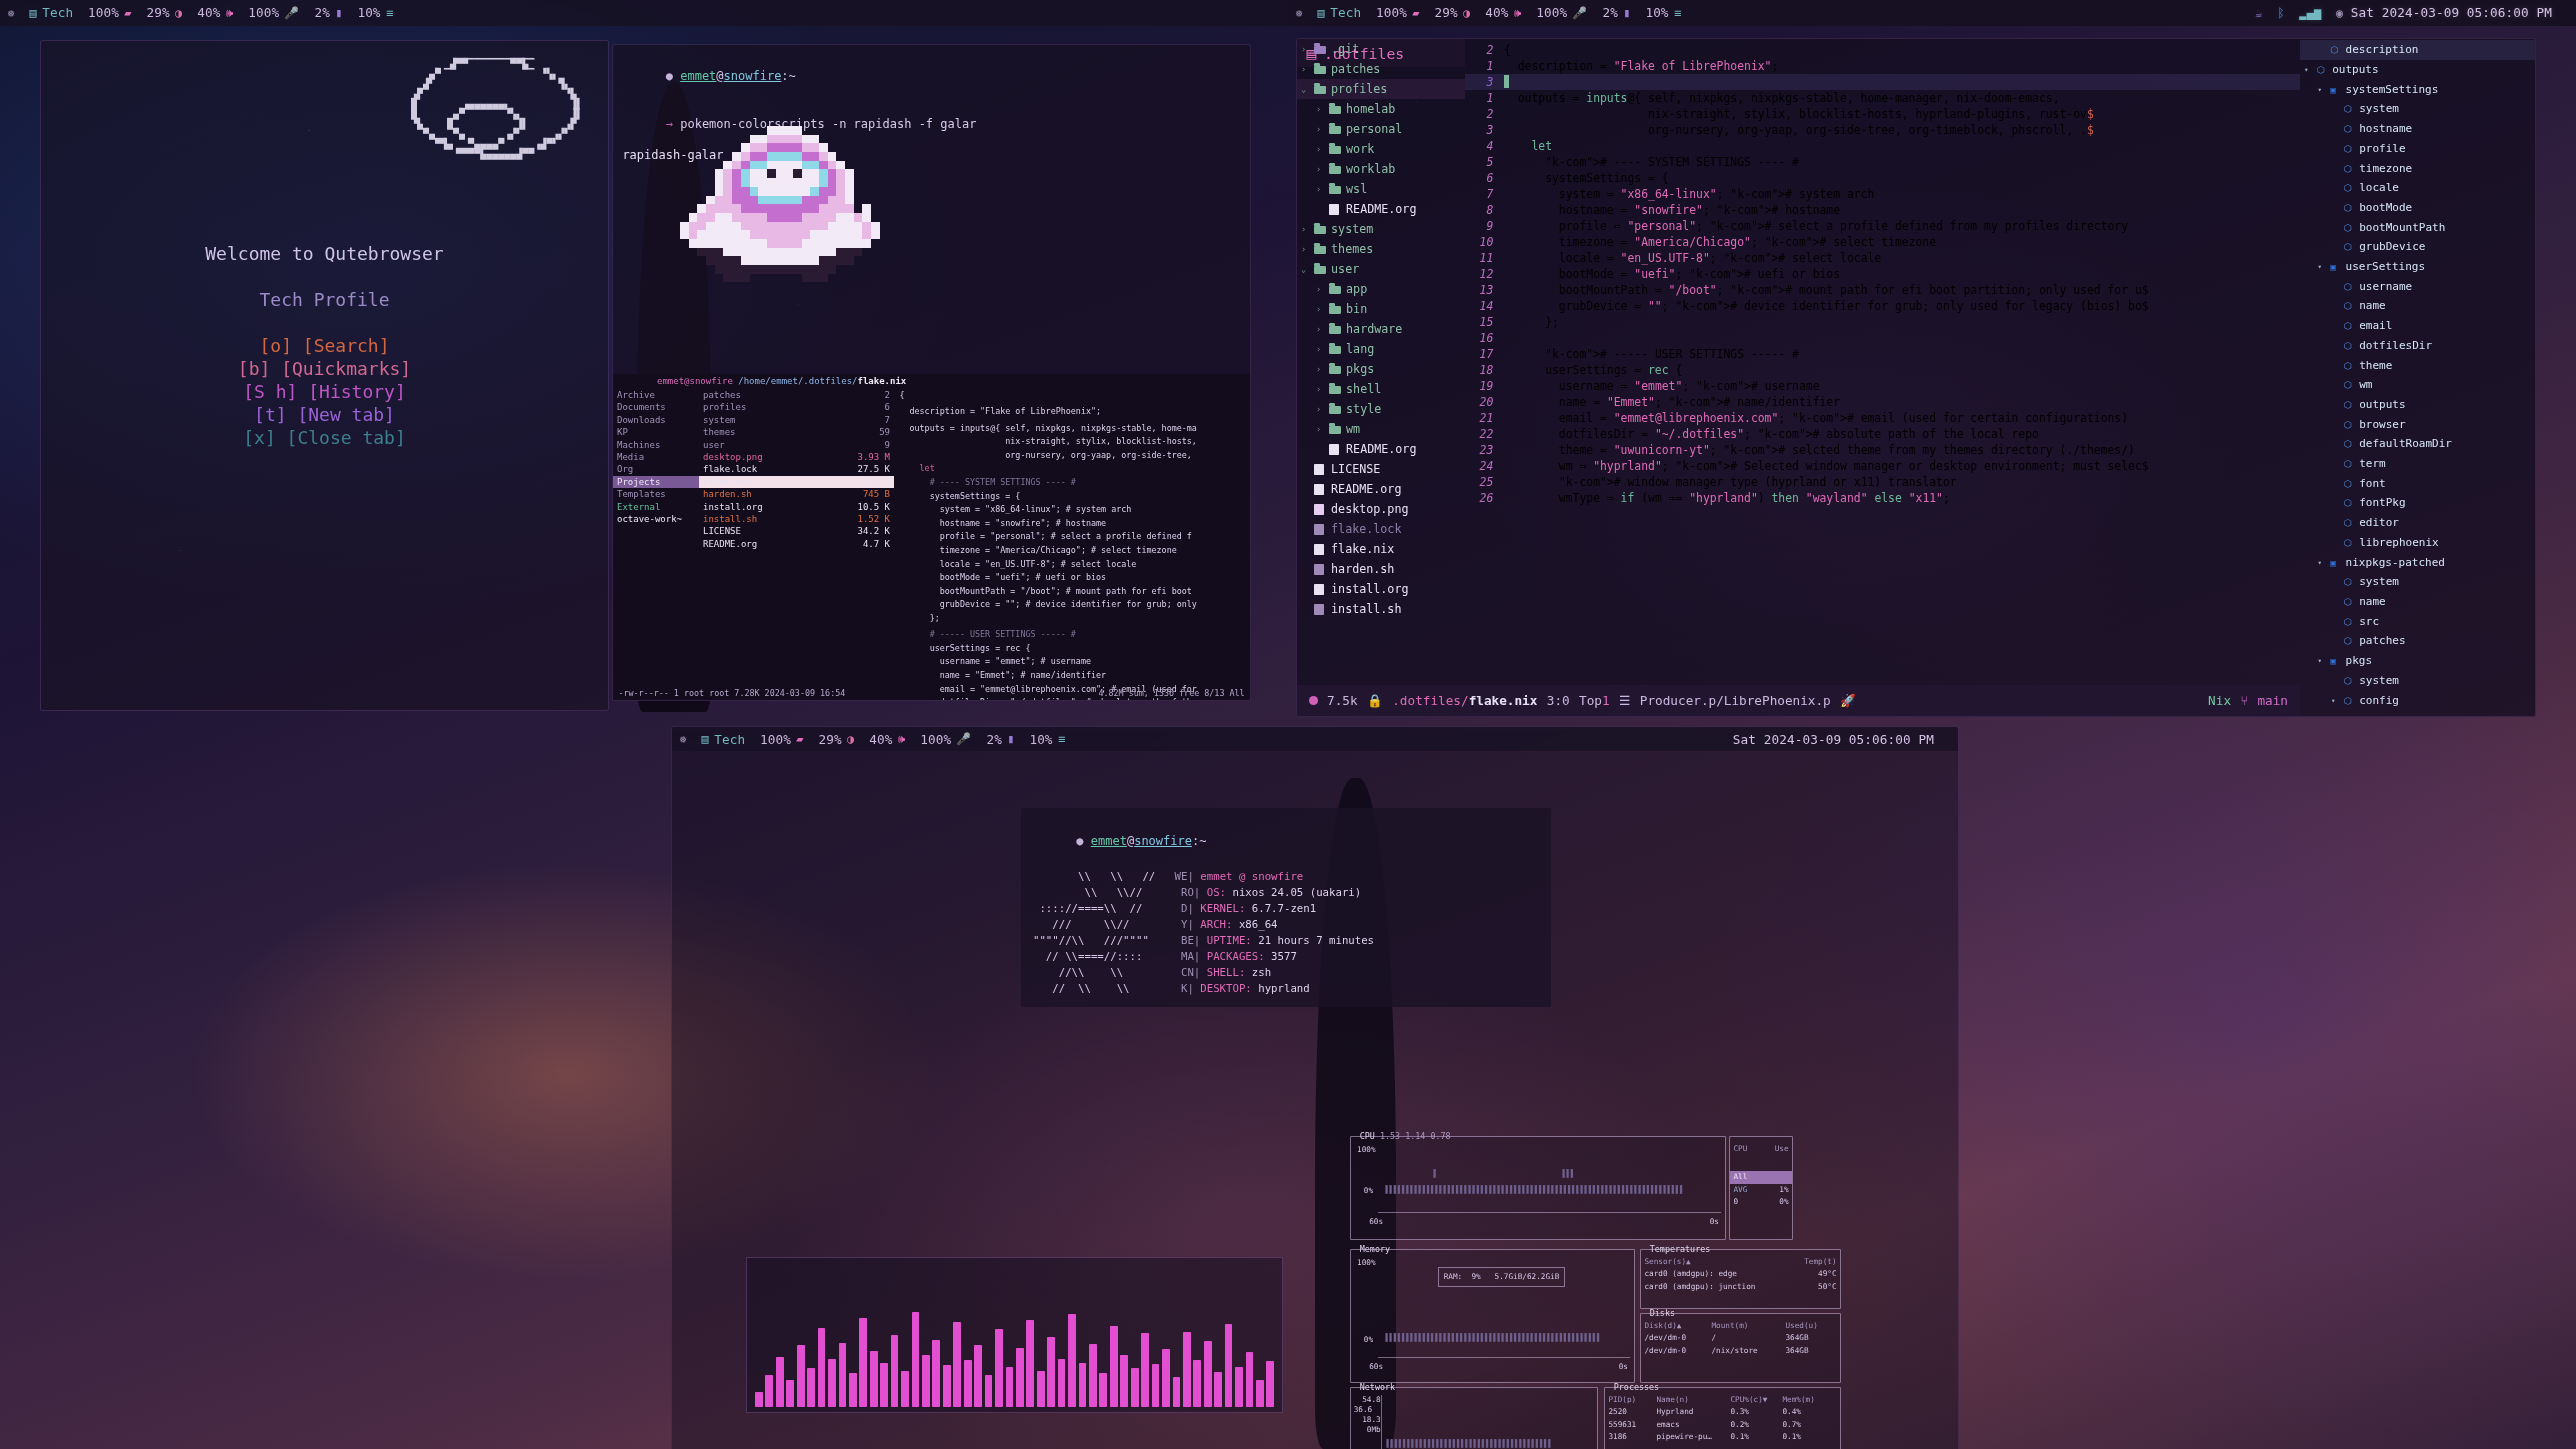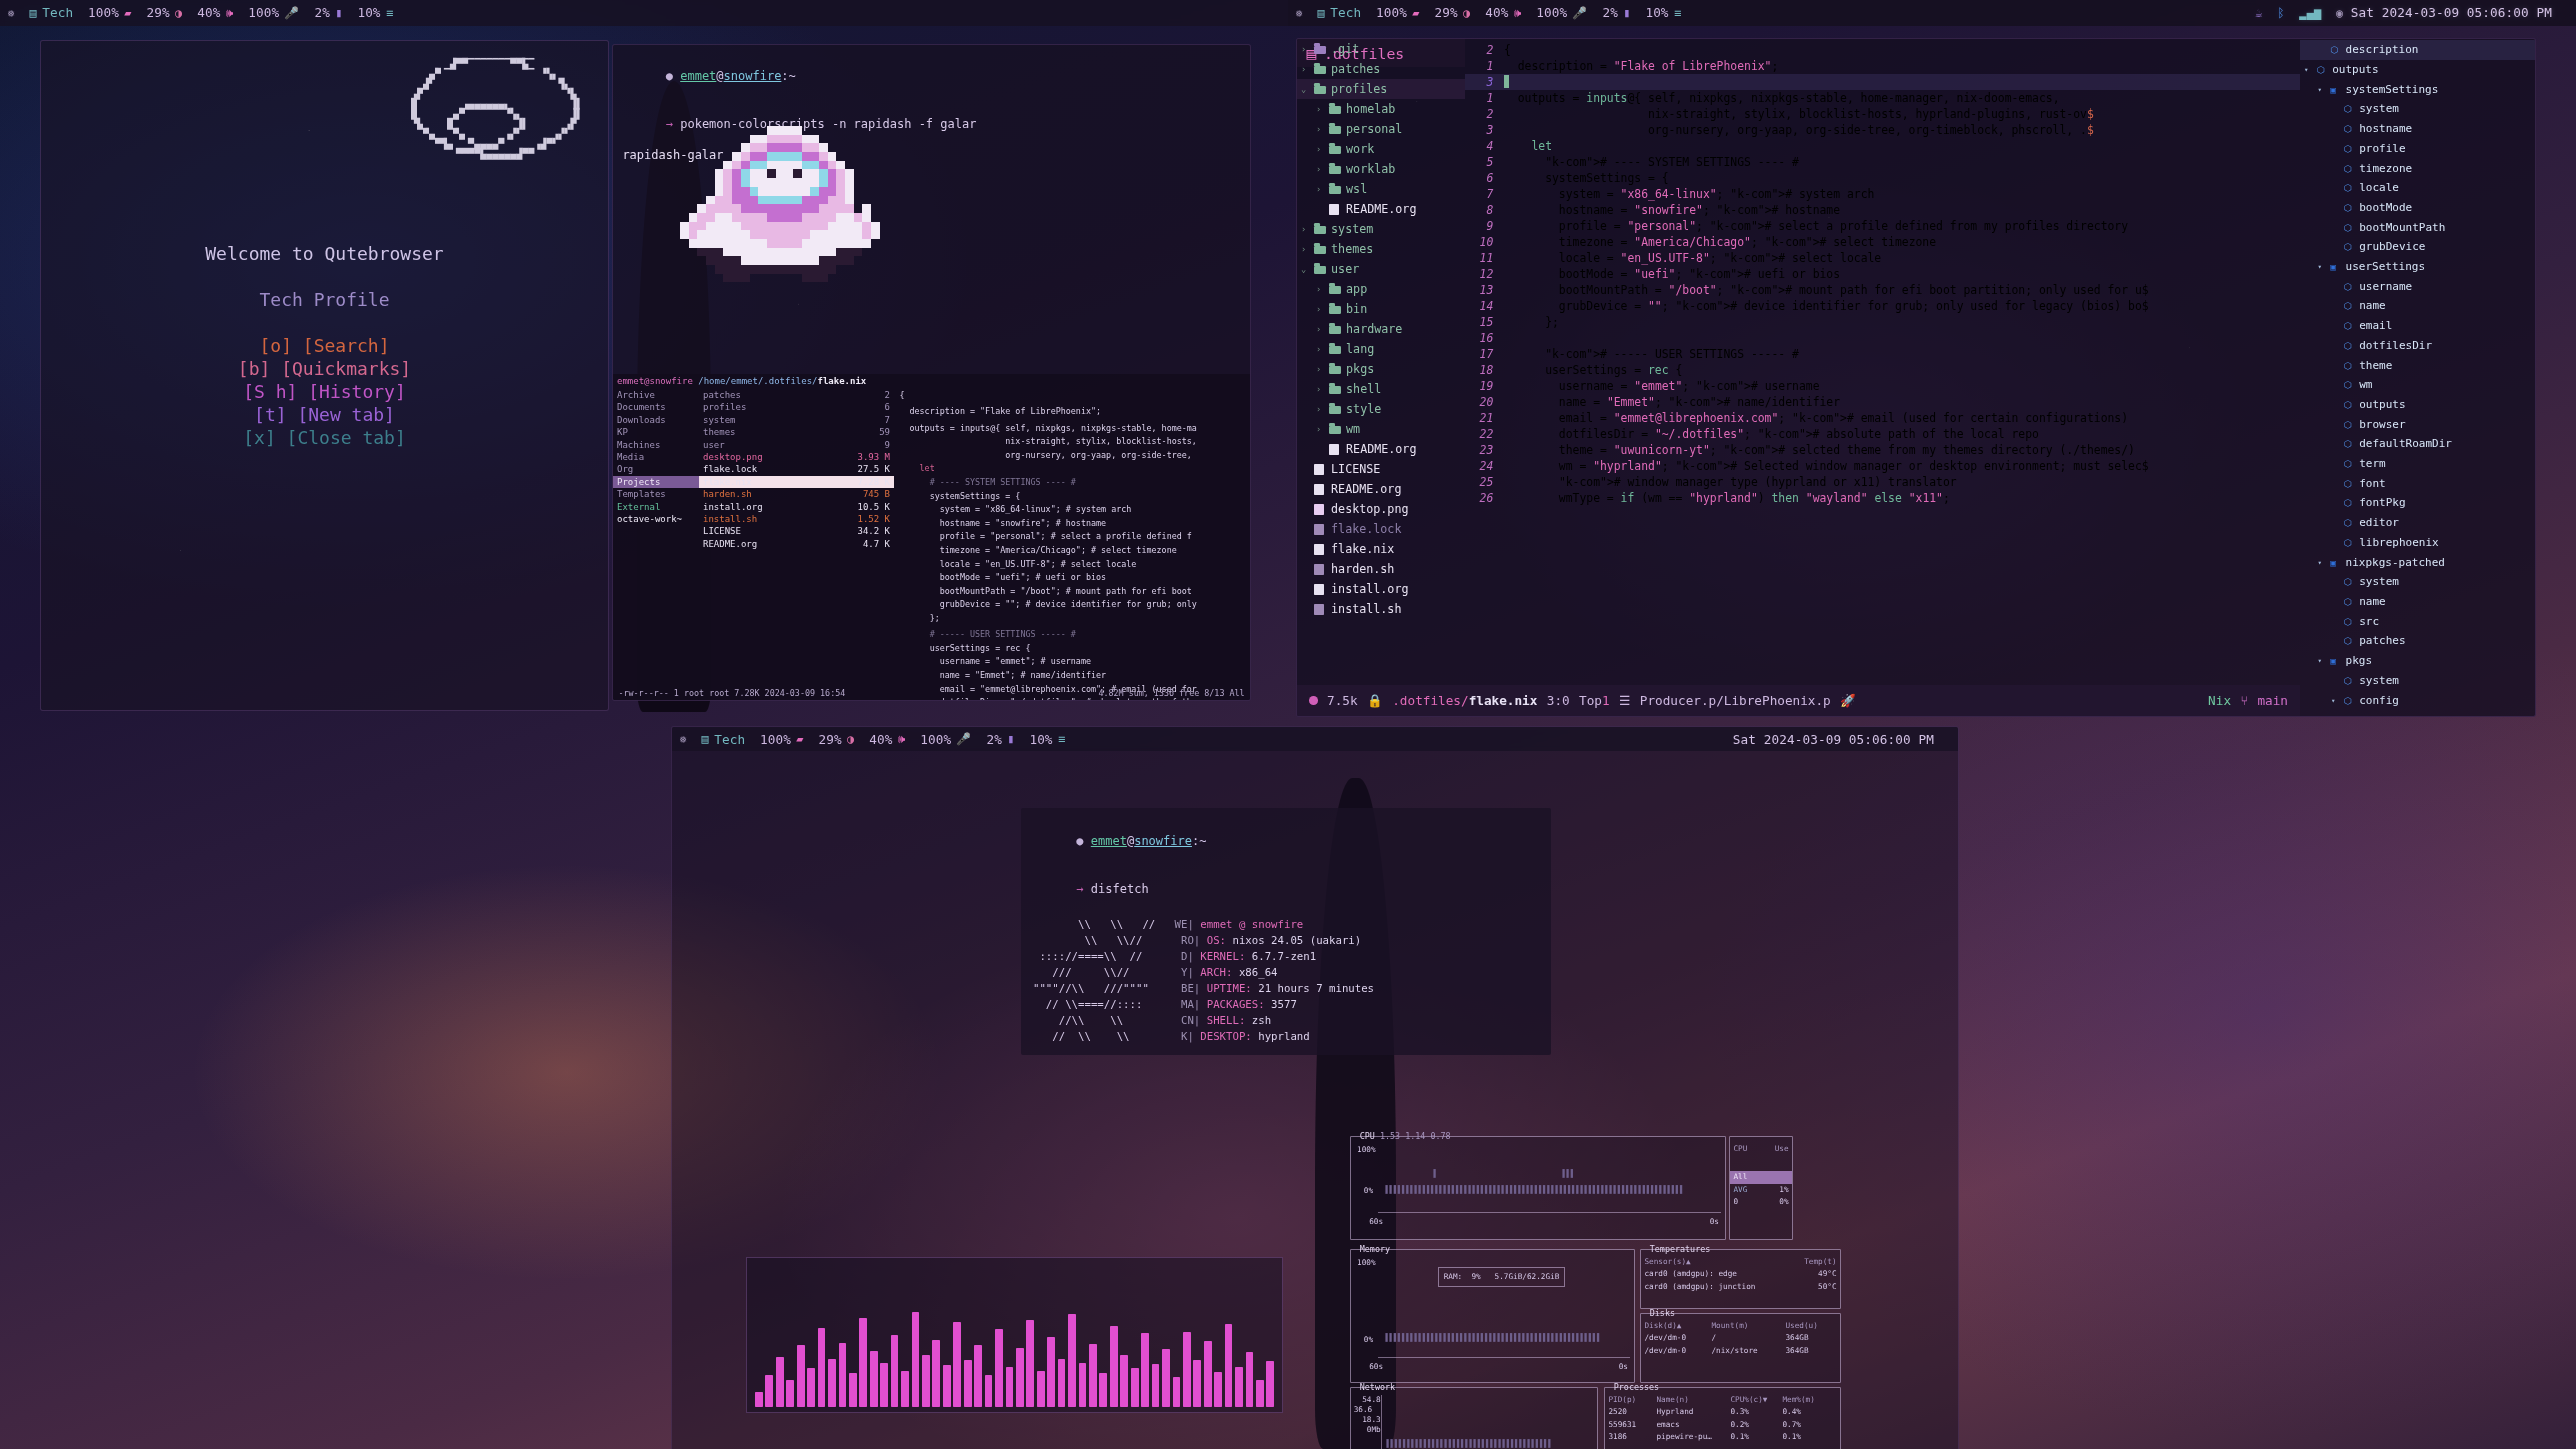--- a/index.html
+++ b/index.html
@@ -81,21 +81,21 @@
   .pcmd{ color:#d9cbea; }
   .pokename{ color:#e5dcf2; font-size:12px; }
   .mon{ position:absolute; left:67px; top:81px; }
   .mon .row{ display:flex; height:8.7px; }
   .mon .px{ width:8.7px; height:8.7px; }
 
   
   .ranger{ position:absolute; left:0; right:0; bottom:0; top:329px;
       background:rgba(18,12,28,.92); font-size:9px; line-height:12.4px;
       color:#cfc2e3; }
-  .ranger .rhead{ padding:1.3px 4px; white-space:pre; }
+  .ranger .rhead{ padding:1.3px 4px; white-space:pre;margin-left:40px; }
   .rh1{ color:#d96fbb; } .rh2{ color:#8fb8e8; } .rh3{ color:#f0ecf8; font-weight:bold;}
   .rcols{ display:flex; }
   .rcol1{ width:86px; } .rcol2{ width:195px; } .rcol3{ flex:1; }
   .rrow{ display:flex; justify-content:space-between; padding:0 4px; white-space:nowrap; }
   .rdir{ color:#a193b8; } .rexe{ color:#e0713f; } .rfile{ color:#e8e2f2; }
   .rimg{ color:#e2679f; } .rsel{ background:#f4e2ea; color:#2a1a2e !important; }
   .rsel2{ background:#7a5a96; color:#efe6f7 !important; }
   .rgrn{ color:#63c09a; } .rwht{ color:#efeaf7; }
   .rprev{ padding:1.3px 5.4px; font-size:8.4px; line-height:11px; white-space:pre;
           color:#ded4ee; }
@@ -1356,23 +1356,20 @@
         <span>10%</span>
         <span class="ic teal">≡</span>
       </div>
     <div class="spacer"></div>
     <div class="clock">Sat 2024-03-09 05:06:00 PM</div>
   </div>
 
   <div class="disfetch">
     <div class="prompt-line">
       <span style="color:#c4b4da">● </span><span class="pu">emmet</span><span class="pc">@</span><span class="ph">snowfire</span><span class="pc">:~</span>
-    </div>
-    <div class="prompt-line">
-      <span class="parrow">→</span> <span class="pcmd">disfetch</span>
     </div>
     <div id="disfetch-body" style="margin-top: 4px;">
         <div class="dfrow"><span class="dfart">       \\   \\   //</span>   <span style="color:#9d91b2">WE|</span> <span class="dfk">emmet @ snowfire</span></div>
         <div class="dfrow"><span class="dfart">        \\   \\//     </span> <span style="color:#9d91b2">RO|</span> <span class="dfk">OS:</span> <span class="dfv">nixos 24.05 (uakari)</span></div>
         <div class="dfrow"><span class="dfart"> :::://====\\  //     </span> <span style="color:#9d91b2">D|</span> <span class="dfk">KERNEL:</span> <span class="dfv">6.7.7-zen1</span></div>
         <div class="dfrow"><span class="dfart">   ///     \\//       </span> <span style="color:#9d91b2">Y|</span> <span class="dfk">ARCH:</span> <span class="dfv">x86_64</span></div>
         <div class="dfrow"><span class="dfart">""""//\\   ///""""    </span> <span style="color:#9d91b2">BE|</span> <span class="dfk">UPTIME:</span> <span class="dfv">21 hours 7 minutes</span></div>
         <div class="dfrow"><span class="dfart">  // \\====//::::     </span> <span style="color:#9d91b2">MA|</span> <span class="dfk">PACKAGES:</span> <span class="dfv">3577</span></div>
         <div class="dfrow"><span class="dfart">    //\\    \\        </span> <span style="color:#9d91b2">CN|</span> <span class="dfk">SHELL:</span> <span class="dfv">zsh</span></div>
         <div class="dfrow"><span class="dfart">   //  \\    \\       </span> <span style="color:#9d91b2">K|</span> <span class="dfk">DESKTOP:</span> <span class="dfv">hyprland</span></div>

